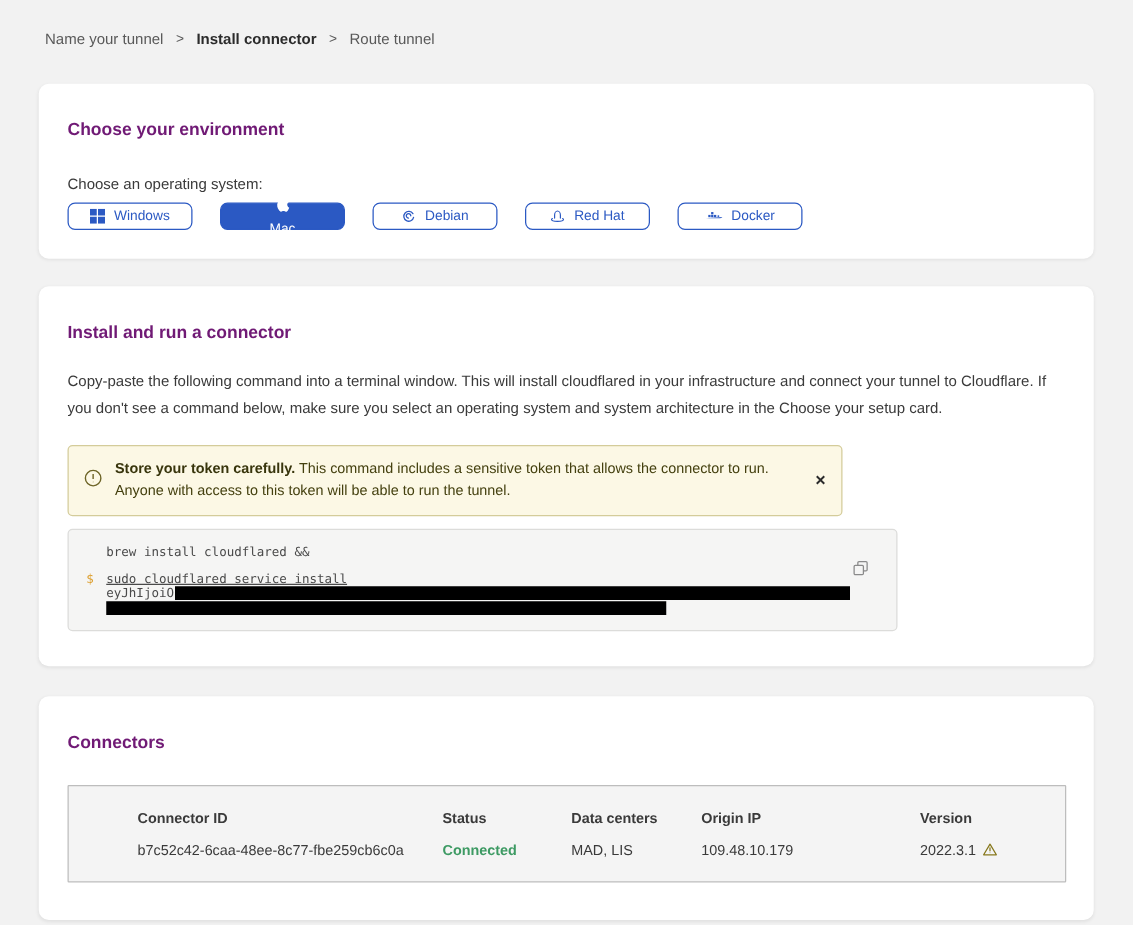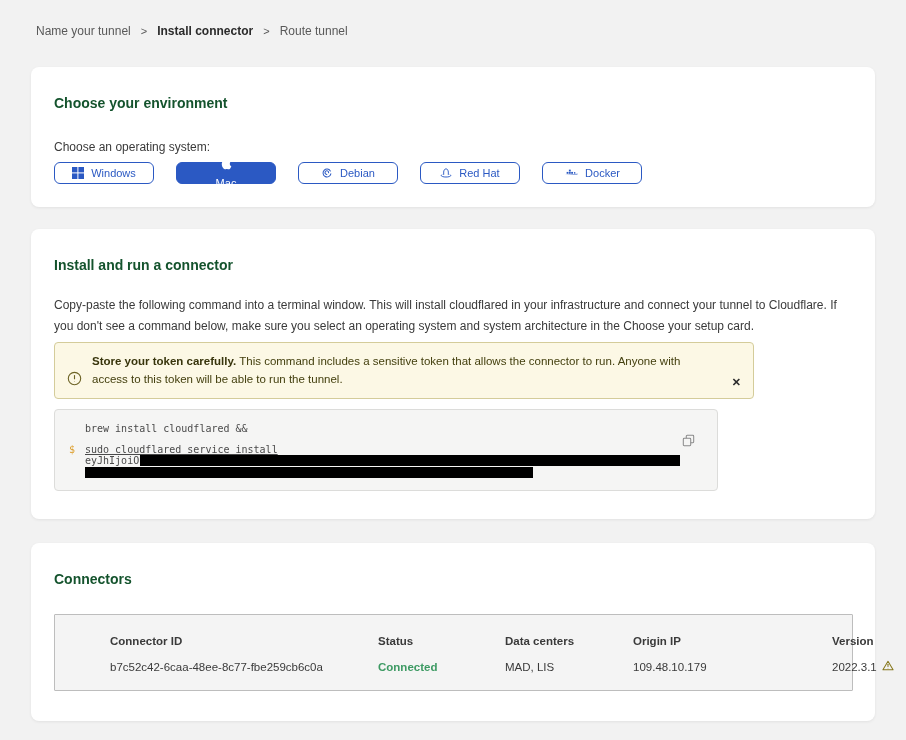--- a/index.html
+++ b/index.html
@@ -17,21 +17,21 @@
   .breadcrumb .crumb { cursor:default; }
   .breadcrumb .crumb.active { font-weight:bold; color:#2b2b2b; }
   .breadcrumb .sep { color:#595959; font-size:11px; }
 
   
   .card {
     background:#ffffff;
     border-radius:8px;
     box-shadow:0 1px 3px rgba(0,0,0,0.07);
   }
-  .card h2 { font-size:14px; font-weight:bold; color:#14532d; }
+  .card h2 { font-size:14px; font-weight:bold; color:#701a75; }
 
   .card-env { margin-top:29px; padding:28px 24px 23px 23px; }
   .os-label { margin-top:29px; font-size:12px; color:#3a3a3a; }
   .os-row { margin-top:8px; display:flex; gap:22px; }
   .os-btn {
     width:100px; height:22px;
     display:flex; align-items:center; justify-content:center; gap:7px;
     background:#ffffff;
     border:1px solid var(--accent_blue,#2b59c3);
     border-radius:6px;
@@ -39,26 +39,26 @@
     font-size:11px;
     cursor:pointer;
   }
   .os-btn.selected { background:var(--accent_blue,#2b59c3); color:#ffffff;flex-direction:column; }
   .os-btn svg { display:block; }
 
   .card-install { margin-top:22px; padding:28px 30px 28px 23px; }
   .install-desc { margin-top:22px; font-size:12px; line-height:1.75; color:#3a3a3a; max-width:795px; }
 
   .warn-banner {
-    margin-top:5px;
-    width:700px;
+    margin-top:19px;
+    width:620px;
     background:var(--warning_bg,#fcf8e5);
     border:1px solid var(--warning_border,#d4cc9a);
     border-radius:4px;
-    display:flex; align-items:flex-end;
+    display:flex; align-items:center;
     padding:9px 12px 9px 12px;
   }
   .warn-icon { flex:0 0 auto; color:var(--warning_icon,#6d6426); margin-right:10px; }
   .warn-text { flex:1 1 auto; font-size:11.5px; line-height:1.6; color:#44400f; padding-right:18px; }
   .warn-text b { color:#38350c; }
   .warn-close { flex:0 0 auto; background:none; border:none; font-size:11px; color:#2b2b2b; cursor:pointer; font-weight:bold; }
 
   .code-block {
     margin-top:10px;
     width:664px;
@@ -90,21 +90,20 @@
     border:1px solid #bdbdbd;
     background:#f4f4f4;
     border-radius:1px;
     padding:20px 0 17px 0;
   }
   .trow {
     display:grid;
     grid-template-columns:244px 103px 104px 175px 1fr;
     padding-left:55px; padding-right:10px;
     align-items:center;
-    gap:24px;
   }
   .trow.head { font-weight:bold; font-size:11.5px; color:#3a3a3a; }
   .trow.body { margin-top:13px; font-size:11.5px; color:#3a3a3a; }
   .status-connected { color:var(--status_green,#3d9a63);font-weight:bold; }
   .version-cell { display:flex; align-items:center; gap:5px; }
   .version-warning { color:var(--version_warning,#87781d); }
 </style>
 </head>
 <body>
 

